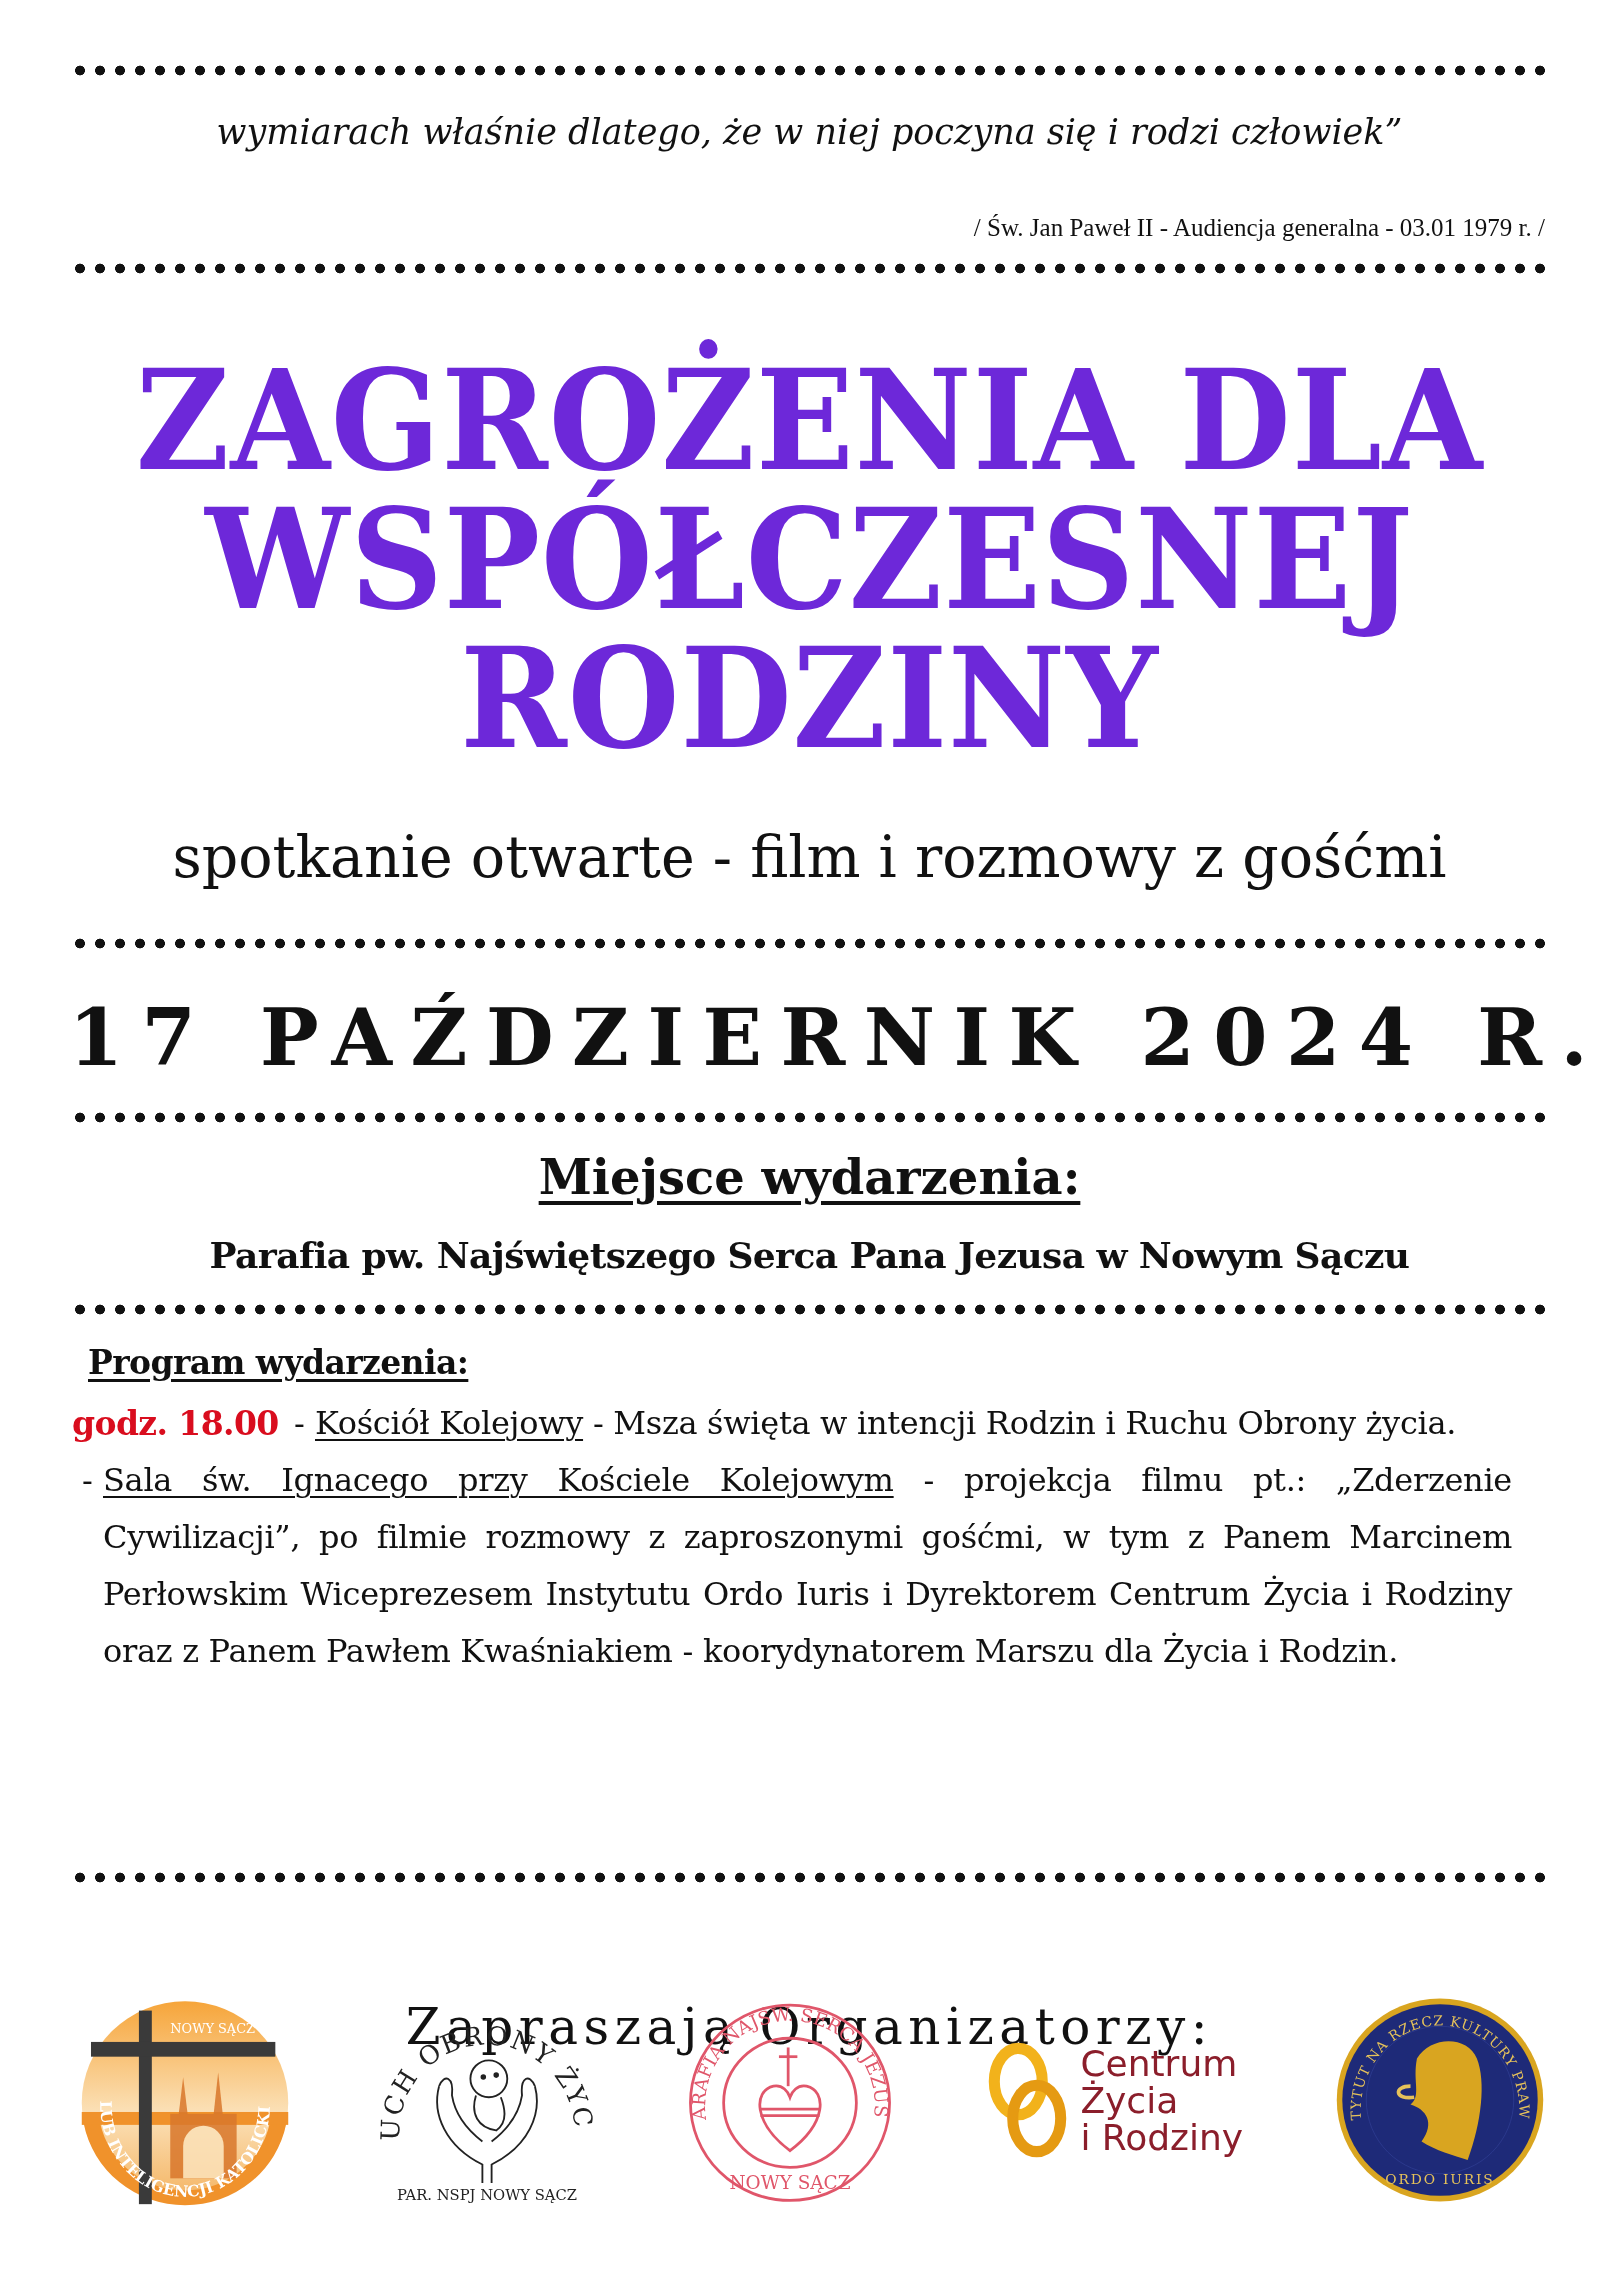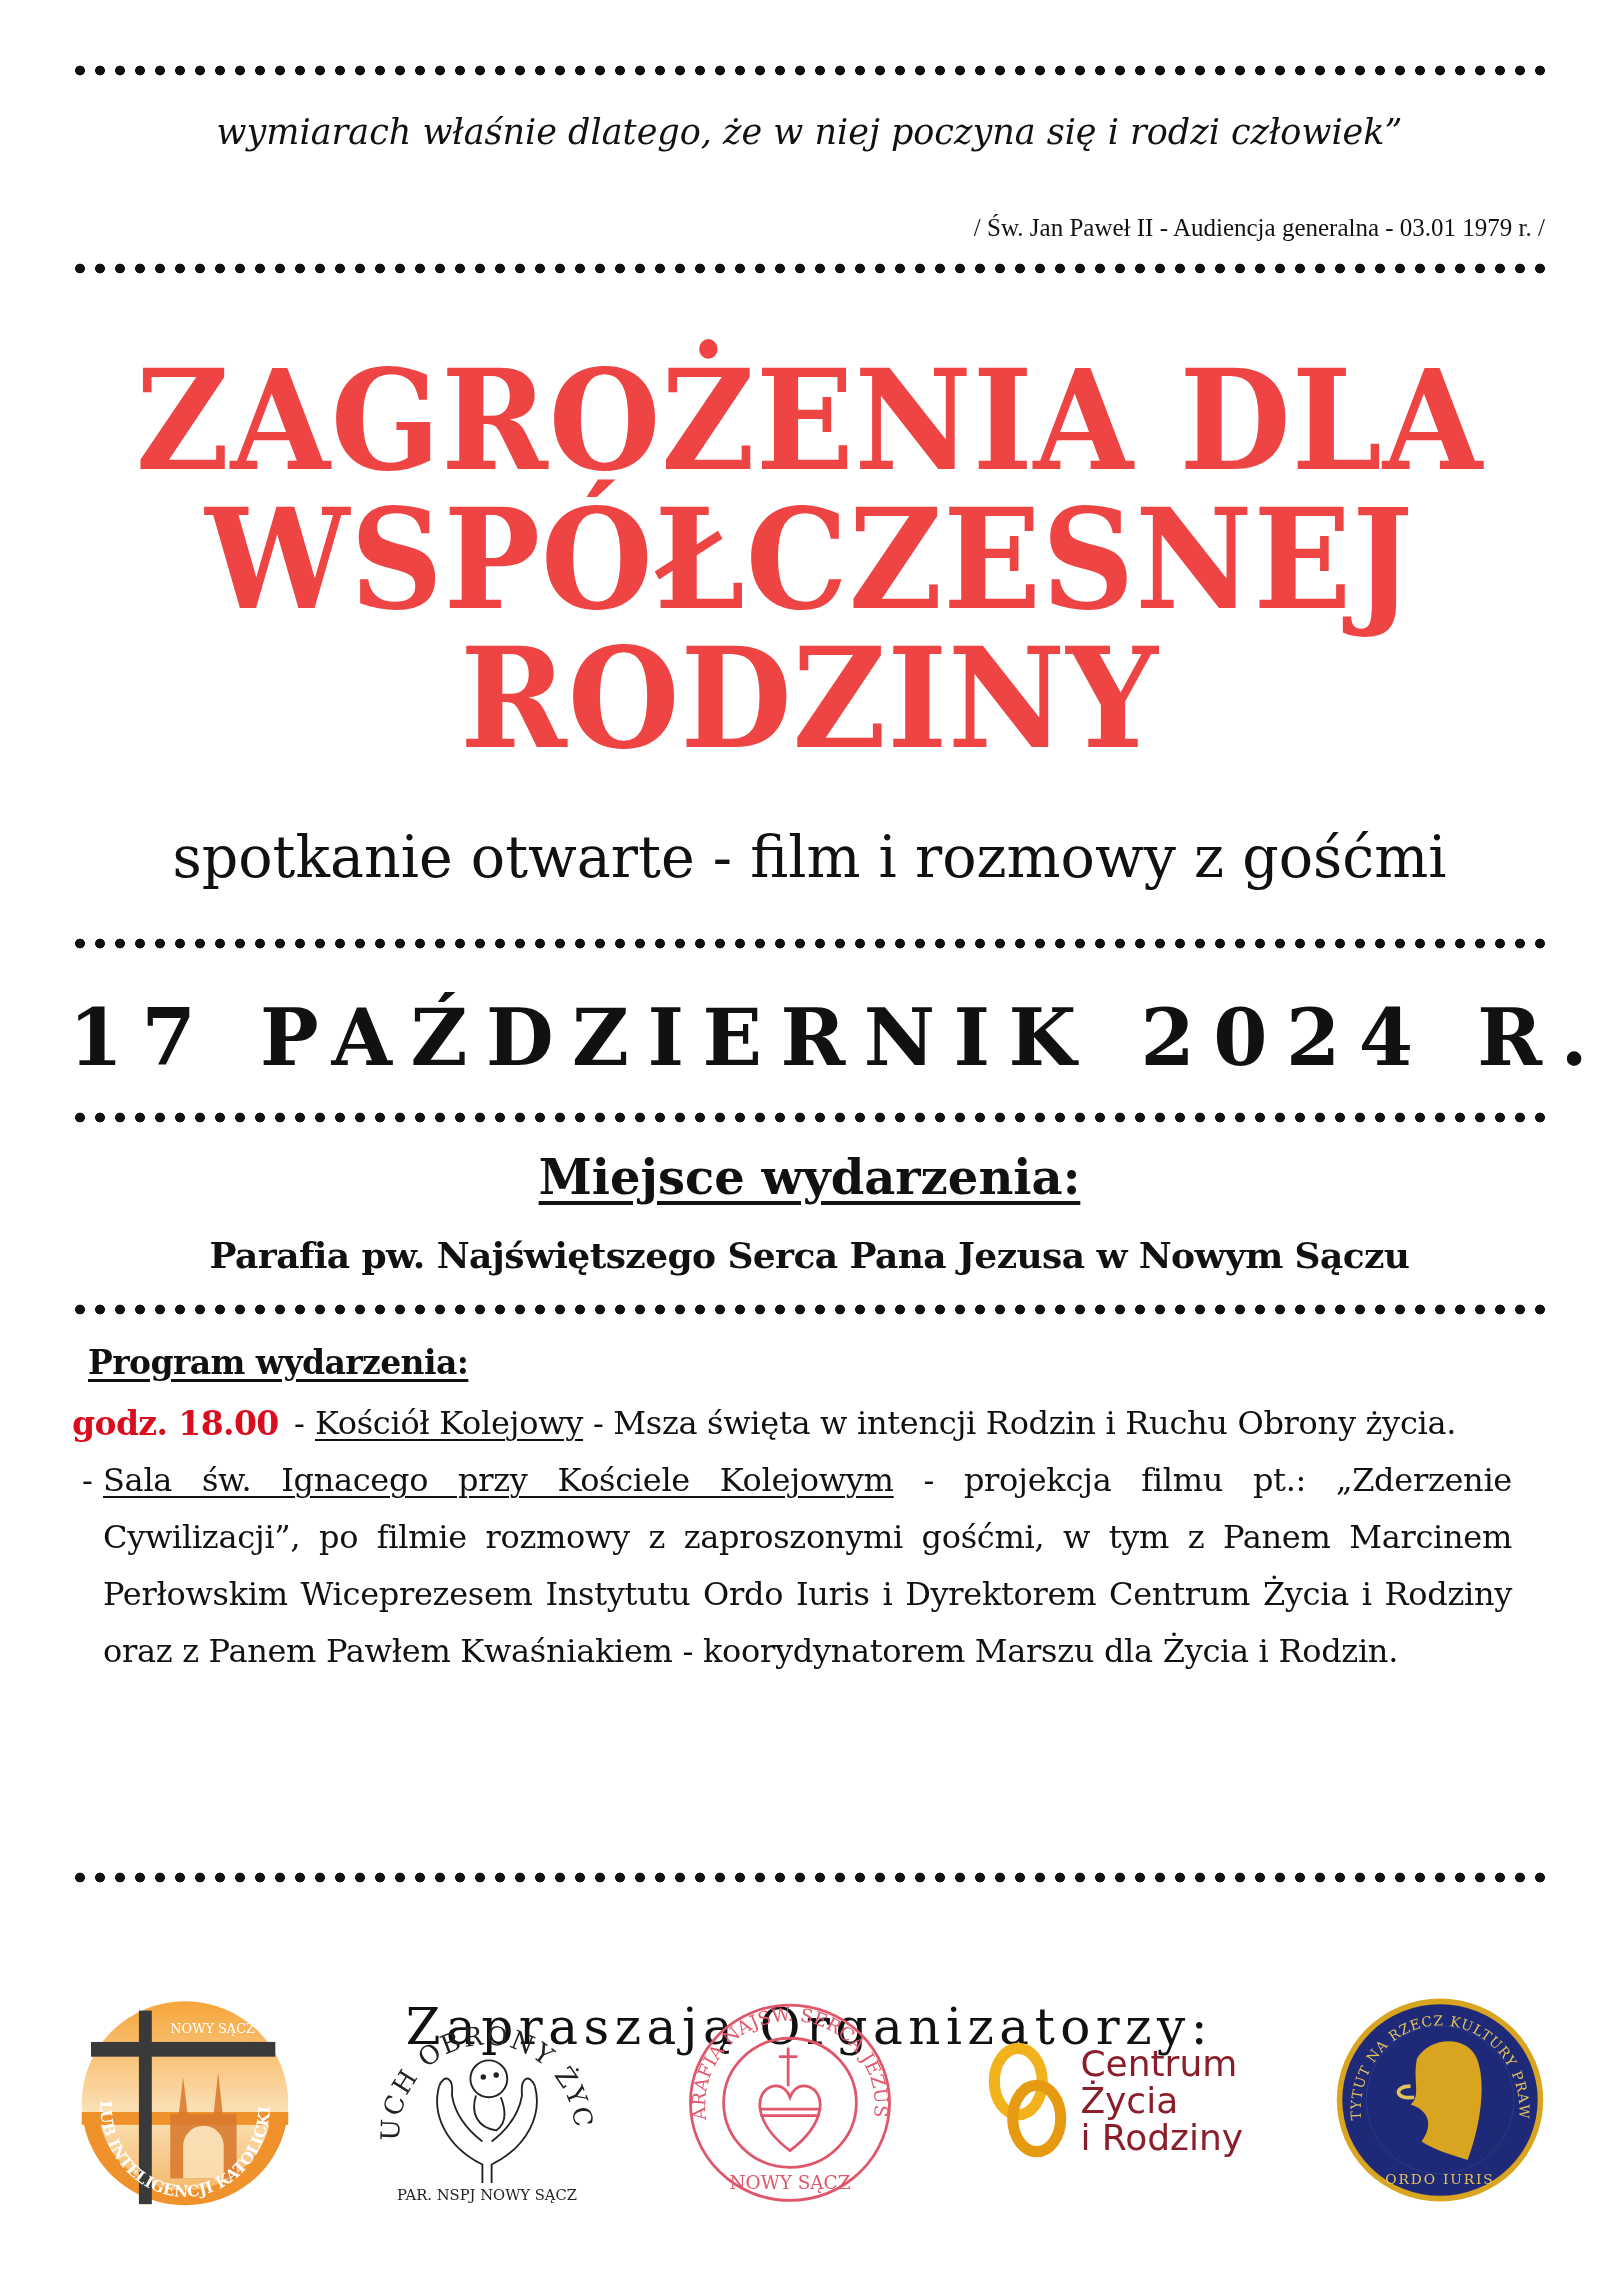--- a/index.html
+++ b/index.html
@@ -3,21 +3,21 @@
 <meta charset="utf-8">
 <style>
   html, body { margin:0; padding:0; background:#ffffff; }
   body { width:1619px; height:2290px; position:relative; overflow:hidden; color:#111; font-family:"DejaVu Serif", serif; }
   .dots { position:absolute; left:70px; width:1480px; height:11px;
           background-image: radial-gradient(circle, #111 4.6px, transparent 5.2px);
           background-size: 20px 11px; background-repeat: repeat-x; background-position: 0 0; }
   .center { position:absolute; left:0; width:1619px; text-align:center; }
   .quote { font-family:"DejaVu Serif", serif; font-style:italic; font-size:35px; line-height:46px; top:109px; }
   .cite { position:absolute; right:74px; top:214px; font-family:"Liberation Serif", serif; font-size:25px; }
-  .title { font-family:"DejaVu Serif", serif; font-weight:bold; color:#ef4444; font-size:138px; line-height:139px; top:351px; letter-spacing:0.9px; }
+  .title { font-family:"DejaVu Serif", serif; font-weight:bold; color:#6d28d9; font-size:138px; line-height:139px; top:351px; letter-spacing:0.9px; }
   .title div { transform: scaleX(0.93); }
   .subtitle { font-family:"DejaVu Serif", serif; font-size:57px; top:824px; letter-spacing:0px; }
   .date { font-family:"DejaVu Serif", serif; font-weight:bold; font-size:78px; top:992px; letter-spacing:18.5px;margin-left:28px; }
   .venue-h { font-family:"DejaVu Serif", serif; font-weight:bold; font-size:48px; top:1149px; }
   .venue-h span { text-decoration: underline; text-decoration-thickness:3.7px; text-underline-offset:7.4px; }
   .venue { font-family:"DejaVu Serif", serif; font-weight:bold; font-size:36px; top:1234px; letter-spacing:-0.6px; }
   .prog-h { position:absolute; left:88px; top:1343px; font-family:"DejaVu Serif", serif; font-weight:bold; font-size:33px; text-decoration:underline; text-decoration-thickness:2.8px; text-underline-offset:4.6px; letter-spacing:-0.6px; }
   .prog { position:absolute; left:72px; top:1395px; width:1440px; font-family:"DejaVu Serif", serif; font-size:32px; }
   .prog-row { display:flex; }
   .prog-time { width:212px; color:#D90D1E; font-weight:bold; font-size:33px; line-height:57px; white-space:nowrap; letter-spacing:-0.6px; }

